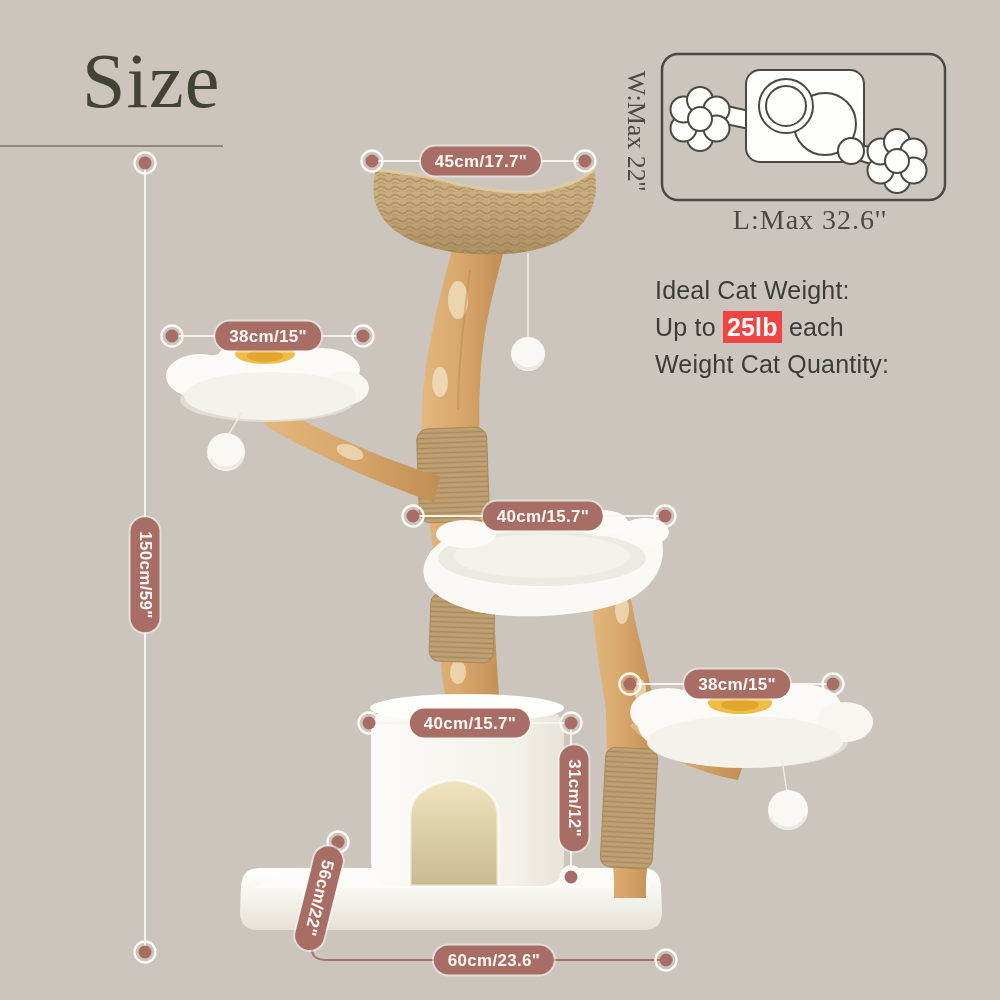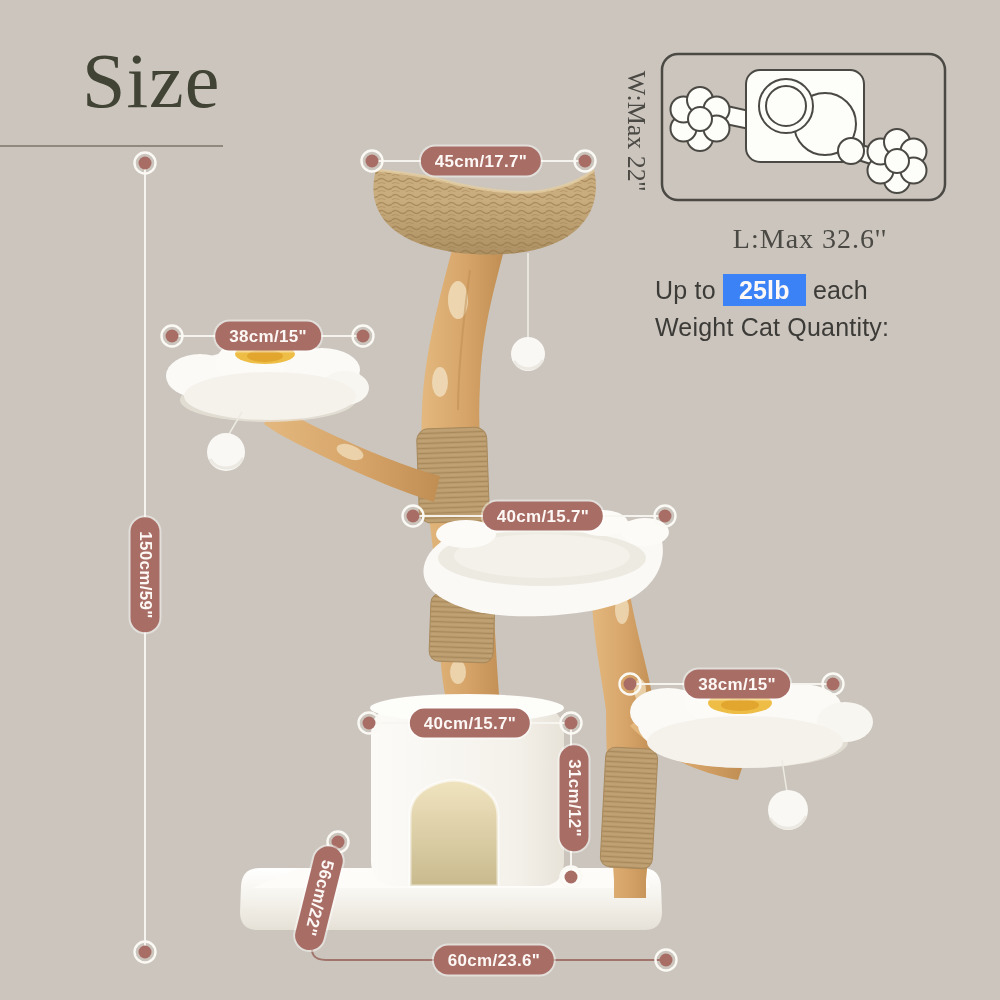--- a/index.html
+++ b/index.html
@@ -29,31 +29,31 @@
     letter-spacing:.3px;text-align:center;
   }
   .pill.v{transform:translate(-50%,-50%) rotate(90deg);}
   .pill.diag{transform:translate(-50%,-50%) rotate(104deg);}
   #wmax-label{
     left:636px;top:131px;transform:translate(-50%,-50%) rotate(90deg);
     font-family:"Liberation Serif",serif;font-size:26px;color:#4b4944;
     white-space:nowrap;
   }
   #lmax-label{
-    left:810px;top:239px;transform:translate(-50%,-50%);
+    left:810px;top:220px;transform:translate(-50%,-50%);
     font-family:"Liberation Serif",serif;font-size:28px;color:#4b4944;
     white-space:nowrap;letter-spacing:1px;
   }
   #cat-info{
     left:655px;top:272px;width:330px;
     font-size:25px;line-height:37px;color:#3c3b37;letter-spacing:.2px;
   }
   .chip{
-    display:inline-block;background:#3b82f6;color:#fdf8f5;
-    font-weight:bold;padding:0 16px;line-height:32px;
+    display:inline-block;background:#ef4444;color:#fdf8f5;
+    font-weight:bold;padding:0 4px;line-height:32px;
   }
 </style>
 </head>
 <body>
 
 <div id="stage">
 
   <svg id="tree-svg" width="1000" height="1000" viewBox="0 0 1000 1000">
     <defs>
       <linearGradient id="woodGrad" x1="0" y1="0" x2="1" y2="0">
@@ -254,20 +254,21 @@
     </g>
   </svg>
 
   <div class="txt" id="size-title">Size</div>
   <div id="size-underline"></div>
 
   <div class="txt" id="wmax-label">W:Max 22''</div>
   <div class="txt" id="lmax-label">L:Max 32.6''</div>
 
   <div class="txt" id="cat-info">
+    <div>Ideal Cat Weight:</div>
     <div><span>Up to </span><span class="chip">25lb</span><span> each</span></div>
     <div>Weight Cat Quantity:</div>
   </div>
 
   <div class="pill" style="left:481px;top:161px;">45cm/17.7"</div>
   <div class="pill" style="left:268px;top:336px;">38cm/15"</div>
   <div class="pill v" style="left:145px;top:575px;">150cm/59"</div>
   <div class="pill" style="left:543px;top:516px;">40cm/15.7"</div>
   <div class="pill" style="left:737px;top:684px;">38cm/15"</div>
   <div class="pill" style="left:470px;top:723px;">40cm/15.7"</div>

